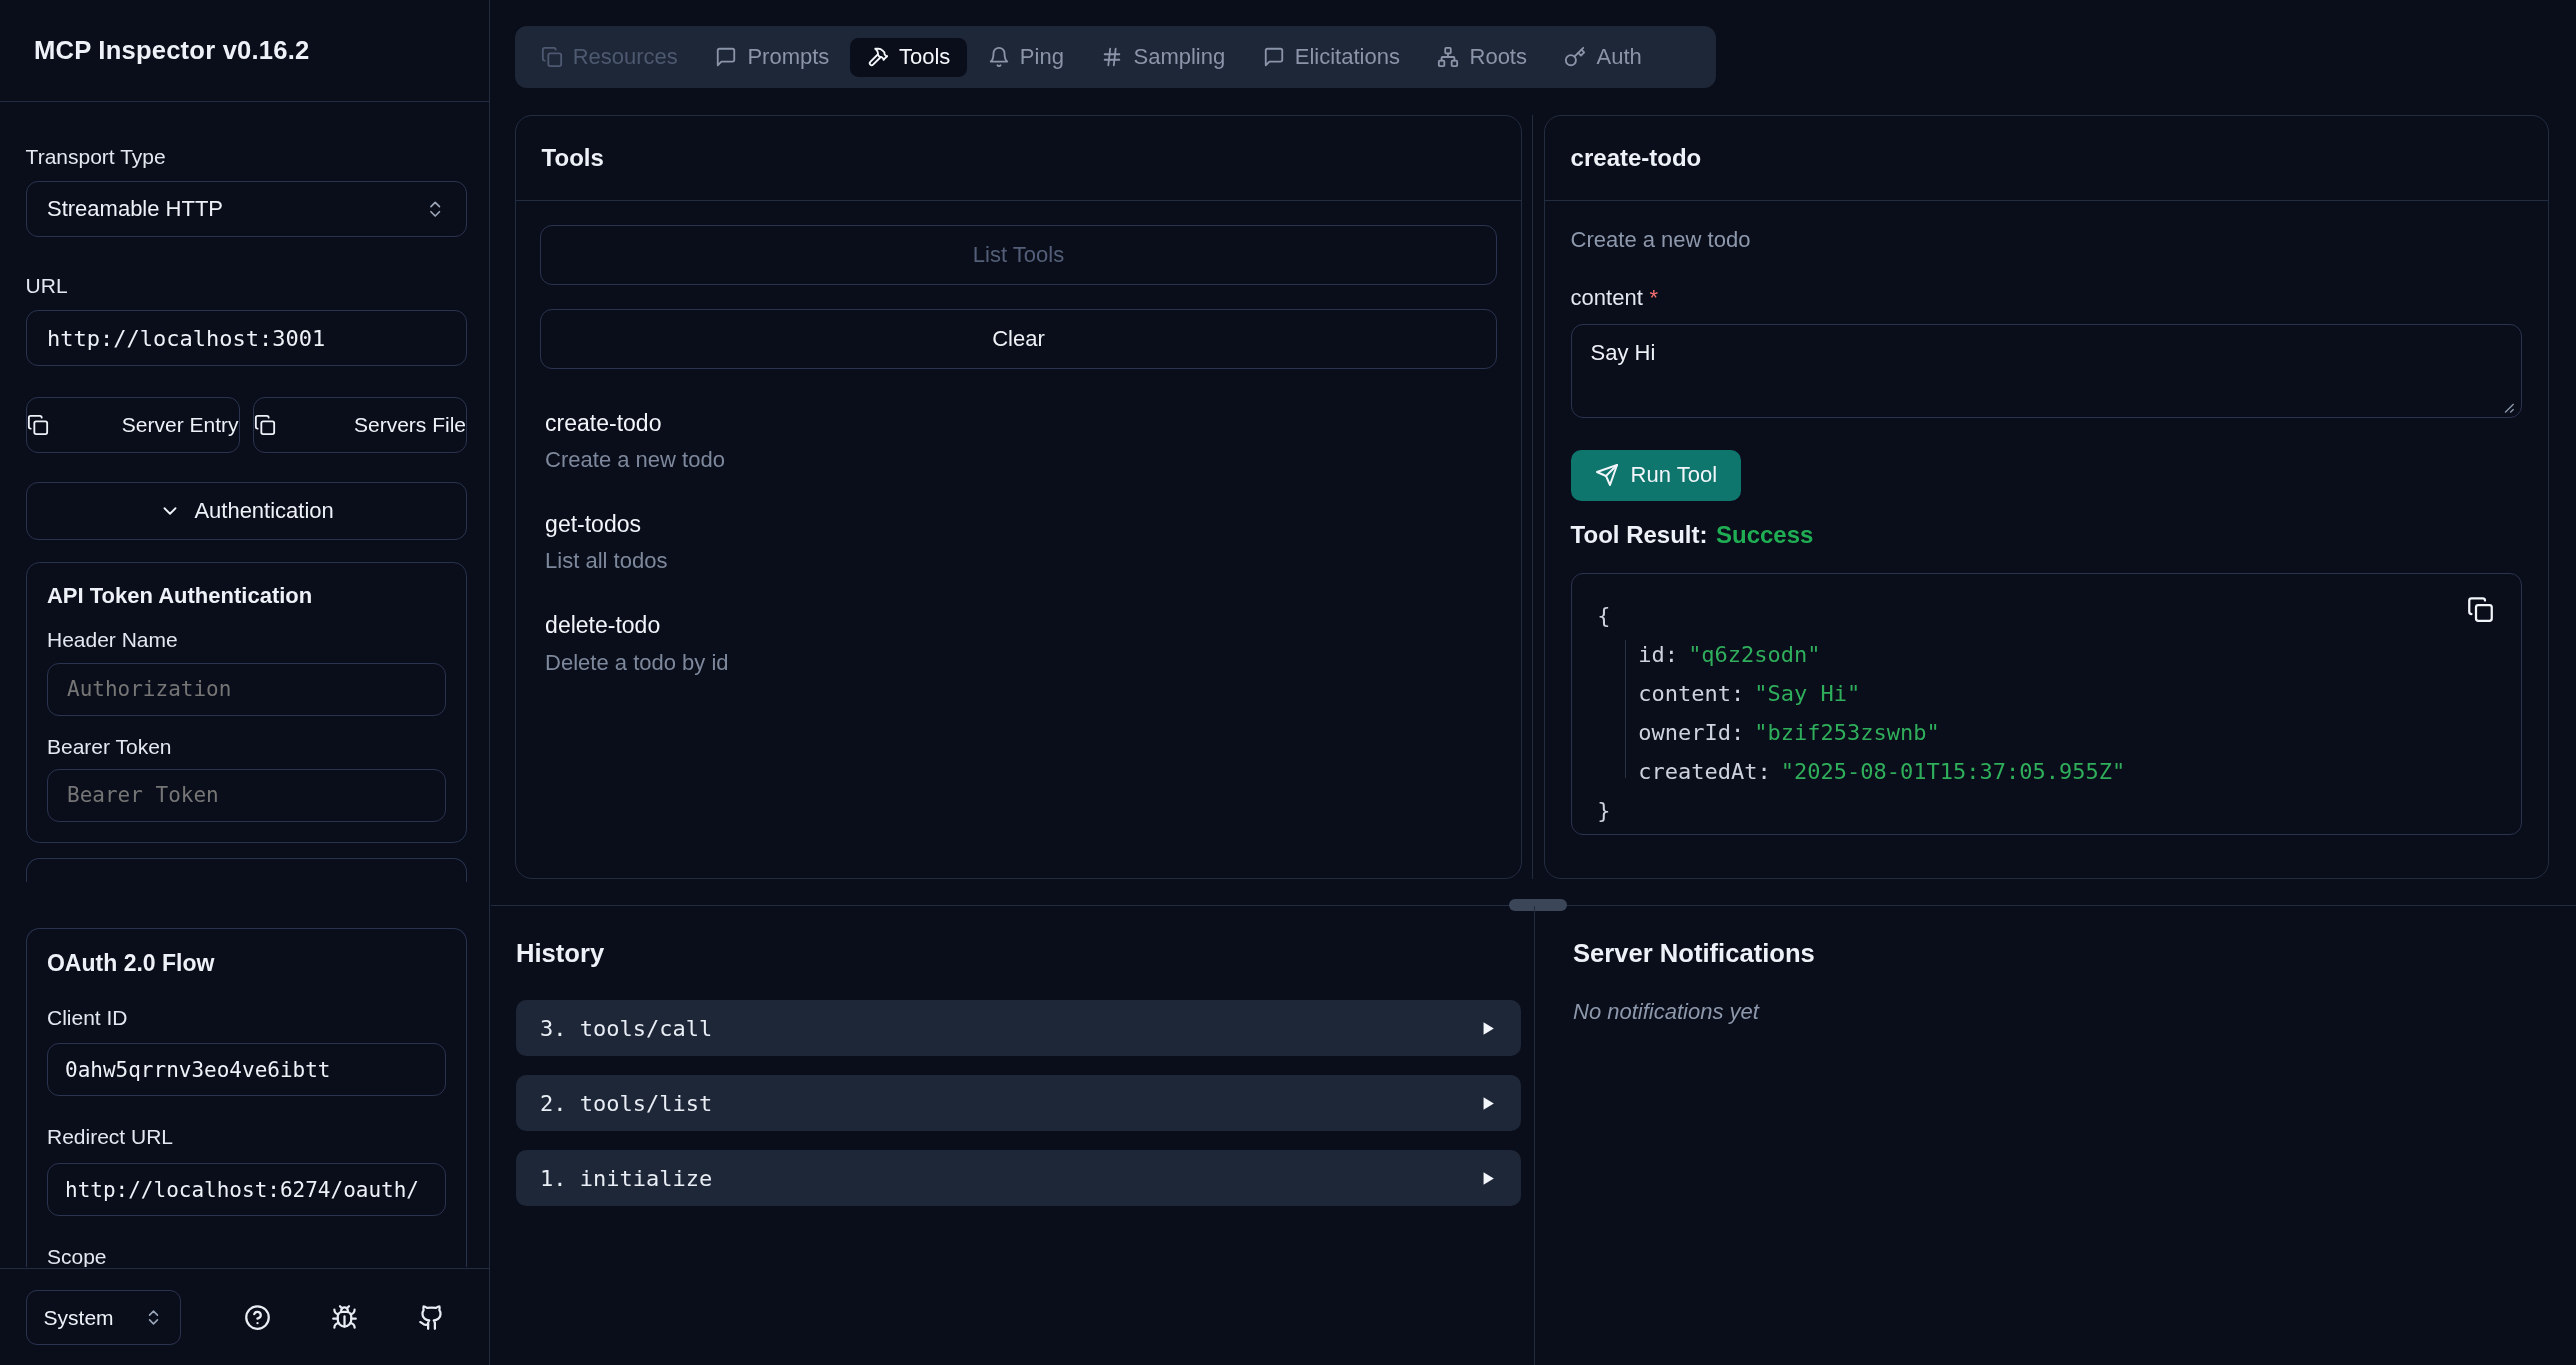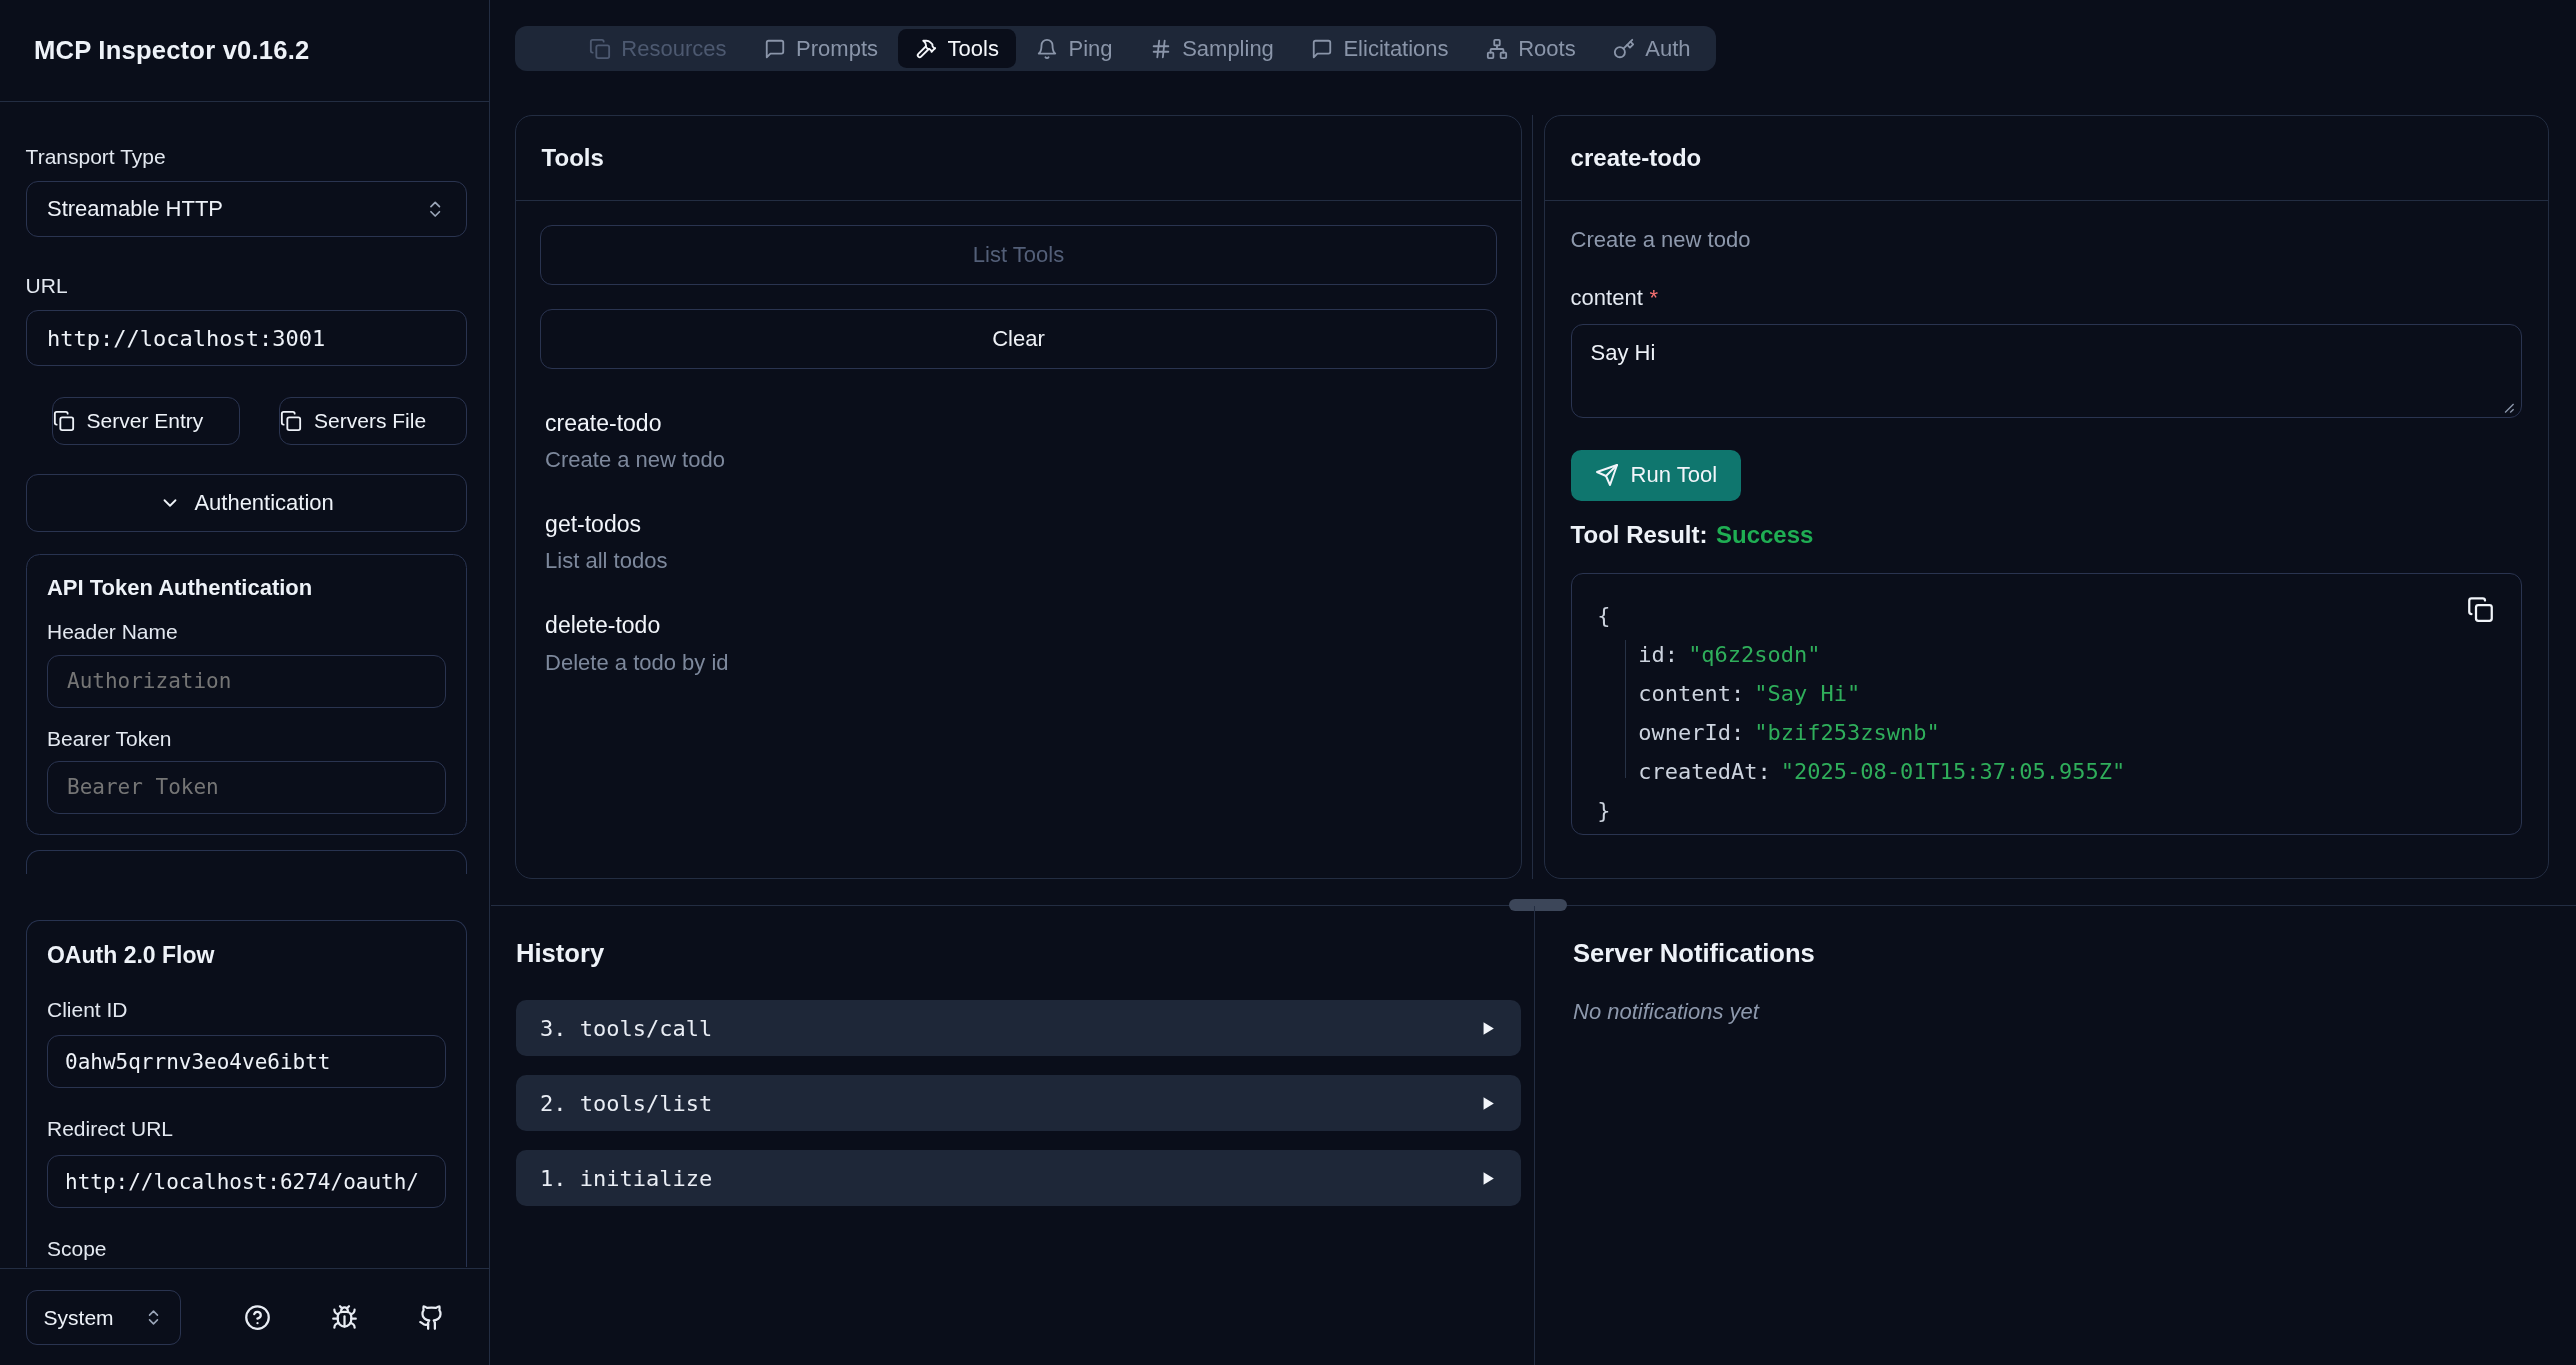--- a/index.html
+++ b/index.html
@@ -39,25 +39,24 @@
   input.text-input, textarea { outline: none; }
   input.text-input {
     display: block; font-family: "DejaVu Sans Mono", "Liberation Mono", monospace;
     font-size: 22px;
   }
   input.text-input::placeholder { color: #5d6a80; }
   .chev-updown { color: #9aa5b8; }
 
   .btn-row { display: flex; gap: 13.6px; margin-top: 31px; }
   .sb-btn {
-    flex: 1; height: 48px; border: 0.9px solid #2a3450; border-radius: 12px;
+    flex: 1; height: 56px; border: 0.9px solid #2a3450; border-radius: 12px;
     background: transparent; color: #eef2f8; font-size: 21px; font-weight: 500;
-    display: flex; align-items: center; justify-content: flex-start; gap: 12px;
+    display: flex; align-items: center; justify-content: space-between; gap: 12px;
     cursor: pointer;
-    margin-left: 26px;
   }
   .auth-toggle {
     margin-top: 29px; width: 100%; height: 58px;
     border: 0.9px solid #2a3450; border-radius: 12px; background: transparent;
     color: #eef2f8; font-size: 22px; font-weight: 500;
     display: flex; align-items: center; justify-content: center; gap: 13.6px;
     cursor: pointer;
   }
   .sb-card {
     margin-top: 22px; border: 0.9px solid #283350; border-radius: 13.6px;
@@ -100,23 +99,23 @@
     width: 155px; height: 55px; border: 0.9px solid #2a3450; border-radius: 11px;
     background: transparent; color: #eef2f8; font-size: 21px;
     display: flex; align-items: center; justify-content: space-between;
     padding: 0 17px; cursor: pointer;
   }
   .footer-icons { display: flex; align-items: center; gap: 60px; margin-left: 63px; color: #e8ecf3; }
   .footer-icon-btn { background: none; border: none; color: #e8ecf3; cursor: pointer; display: flex; }
 
   
   .tabbar {
-    position: absolute; left: 515px; top: 26.4px; width: 1201px; height: 45px;
+    position: absolute; left: 515px; top: 26.4px; width: 1201px; height: 62px;
     background: #1e2738; border-radius: 12px;
-    display: flex; align-items: center; padding: 0 8.5px; gap: 3.4px; justify-content: flex-end;
+    display: flex; align-items: center; padding: 0 8.5px; gap: 3.4px;
   }
   .tab {
     height: 39px; border-radius: 8.5px; padding: 0 17px;
     display: flex; align-items: center; gap: 10.2px;
     color: #8a95a9; font-size: 22px; font-weight: 500; cursor: pointer;
     white-space: nowrap;
   }
   .tab.disabled { color: #4d5970; cursor: default; }
   .tab.active { background: #0a0e1a; color: #f5f7fb; }
 

